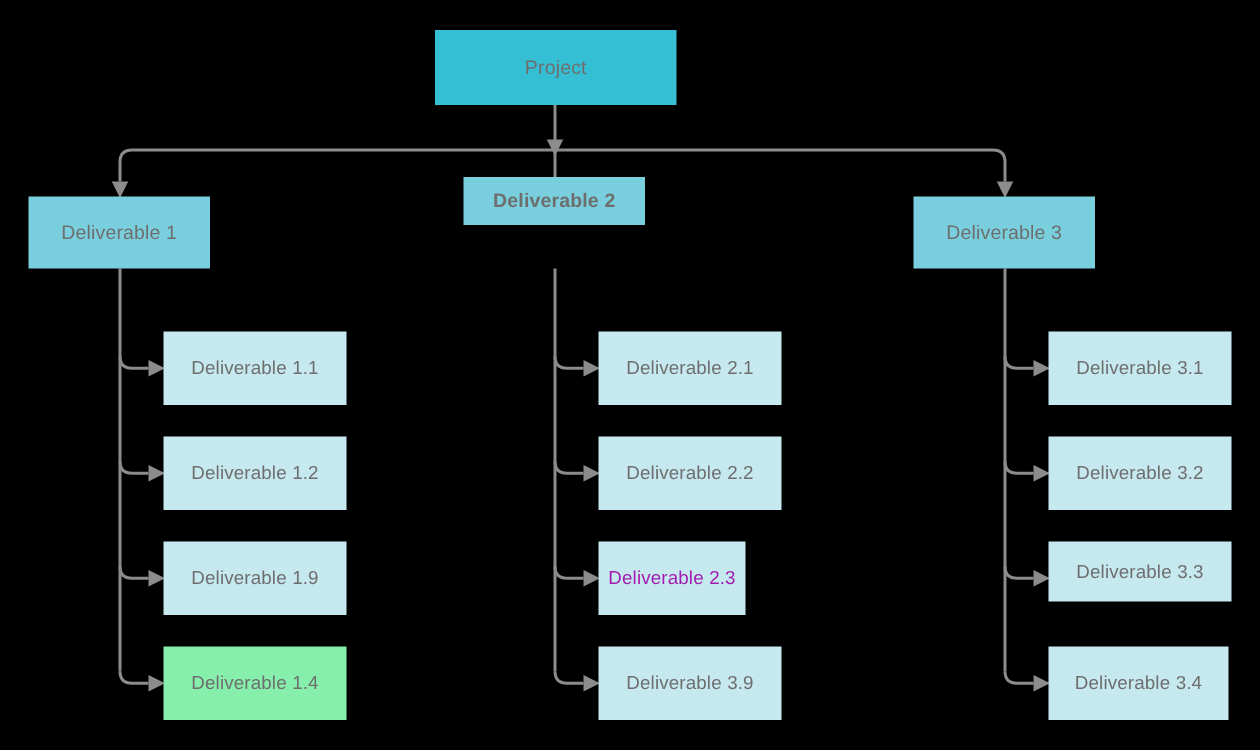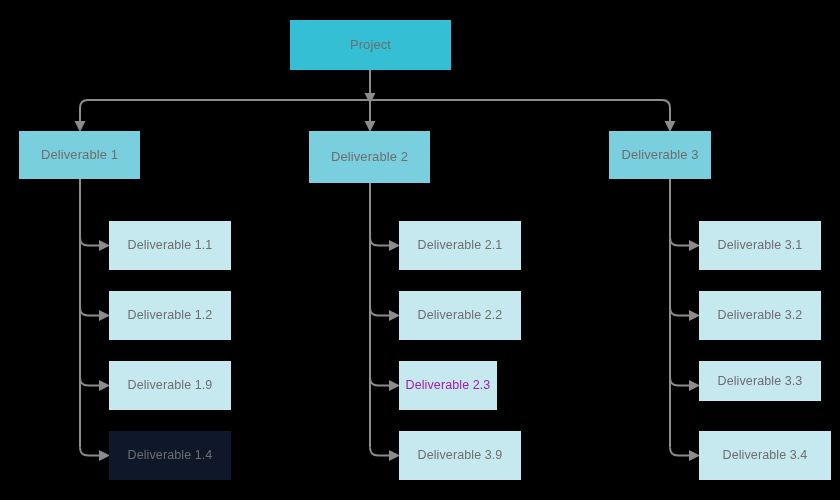--- a/index.html
+++ b/index.html
@@ -97,48 +97,48 @@
       </div>
       <div class="node leaf" style="left: 109px; top: 221px; width: 122px; height: 49px; background: rgb(198, 233, 240); color: rgb(110, 110, 110);">
         <span class="node-label">Deliverable 1.1</span>
       </div>
       <div class="node leaf" style="left: 109px; top: 291px; width: 122px; height: 49px; background: rgb(198, 233, 240); color: rgb(110, 110, 110);">
         <span class="node-label">Deliverable 1.2</span>
       </div>
       <div class="node leaf" style="left: 109px; top: 361px; width: 122px; height: 49px; background: rgb(198, 233, 240); color: rgb(110, 110, 110);">
         <span class="node-label">Deliverable 1.9</span>
       </div>
-      <div class="node leaf" style="left: 109px; top: 431px; width: 122px; height: 49px; background: #0f172a; color: rgb(110, 110, 110);">
+      <div class="node leaf" style="left: 109px; top: 431px; width: 122px; height: 49px; background: #86efac; color: rgb(110, 110, 110);">
         <span class="node-label">Deliverable 1.4</span>
       </div>
-      <div class="node branch" style="left: 309px; top: 131px; width: 121px; height: 52px; background: rgb(121, 207, 222); color: rgb(110, 110, 110);">
+      <div class="node branch" style="left: 309px; top: 118px; width: 121px; height: 32px; background: rgb(121, 207, 222); color: rgb(110, 110, 110); font-weight: bold;">
         <span class="node-label">Deliverable 2</span>
       </div>
       <div class="node leaf" style="left: 399px; top: 221px; width: 122px; height: 49px; background: rgb(198, 233, 240); color: rgb(110, 110, 110);">
         <span class="node-label">Deliverable 2.1</span>
       </div>
       <div class="node leaf" style="left: 399px; top: 291px; width: 122px; height: 49px; background: rgb(198, 233, 240); color: rgb(110, 110, 110);">
         <span class="node-label">Deliverable 2.2</span>
       </div>
       <div class="node leaf" style="left: 399px; top: 361px; width: 98px; height: 49px; background: rgb(198, 233, 240); color: #a21caf;">
         <span class="node-label">Deliverable 2.3</span>
       </div>
       <div class="node leaf" style="left: 399px; top: 431px; width: 122px; height: 49px; background: rgb(198, 233, 240); color: rgb(110, 110, 110);">
         <span class="node-label">Deliverable 3.9</span>
       </div>
-      <div class="node branch" style="left: 609px; top: 131px; width: 102px; height: 48px; background: rgb(121, 207, 222); color: rgb(110, 110, 110);">
+      <div class="node branch" style="left: 609px; top: 131px; width: 121px; height: 48px; background: rgb(121, 207, 222); color: rgb(110, 110, 110);">
         <span class="node-label">Deliverable 3</span>
       </div>
       <div class="node leaf" style="left: 699px; top: 221px; width: 122px; height: 49px; background: rgb(198, 233, 240); color: rgb(110, 110, 110);">
         <span class="node-label">Deliverable 3.1</span>
       </div>
       <div class="node leaf" style="left: 699px; top: 291px; width: 122px; height: 49px; background: rgb(198, 233, 240); color: rgb(110, 110, 110); align-items: center;">
         <span class="node-label">Deliverable 3.2</span>
       </div>
       <div class="node leaf" style="left: 699px; top: 361px; width: 122px; height: 40px; background: rgb(198, 233, 240); color: rgb(110, 110, 110);">
         <span class="node-label">Deliverable 3.3</span>
       </div>
-      <div class="node leaf" style="left: 699px; top: 431px; width: 132px; height: 49px; background: rgb(198, 233, 240); color: rgb(110, 110, 110);">
+      <div class="node leaf" style="left: 699px; top: 431px; width: 120px; height: 49px; background: rgb(198, 233, 240); color: rgb(110, 110, 110);">
         <span class="node-label">Deliverable 3.4</span>
       </div>
     </div>
 
 </div>
 
 </body></html>

